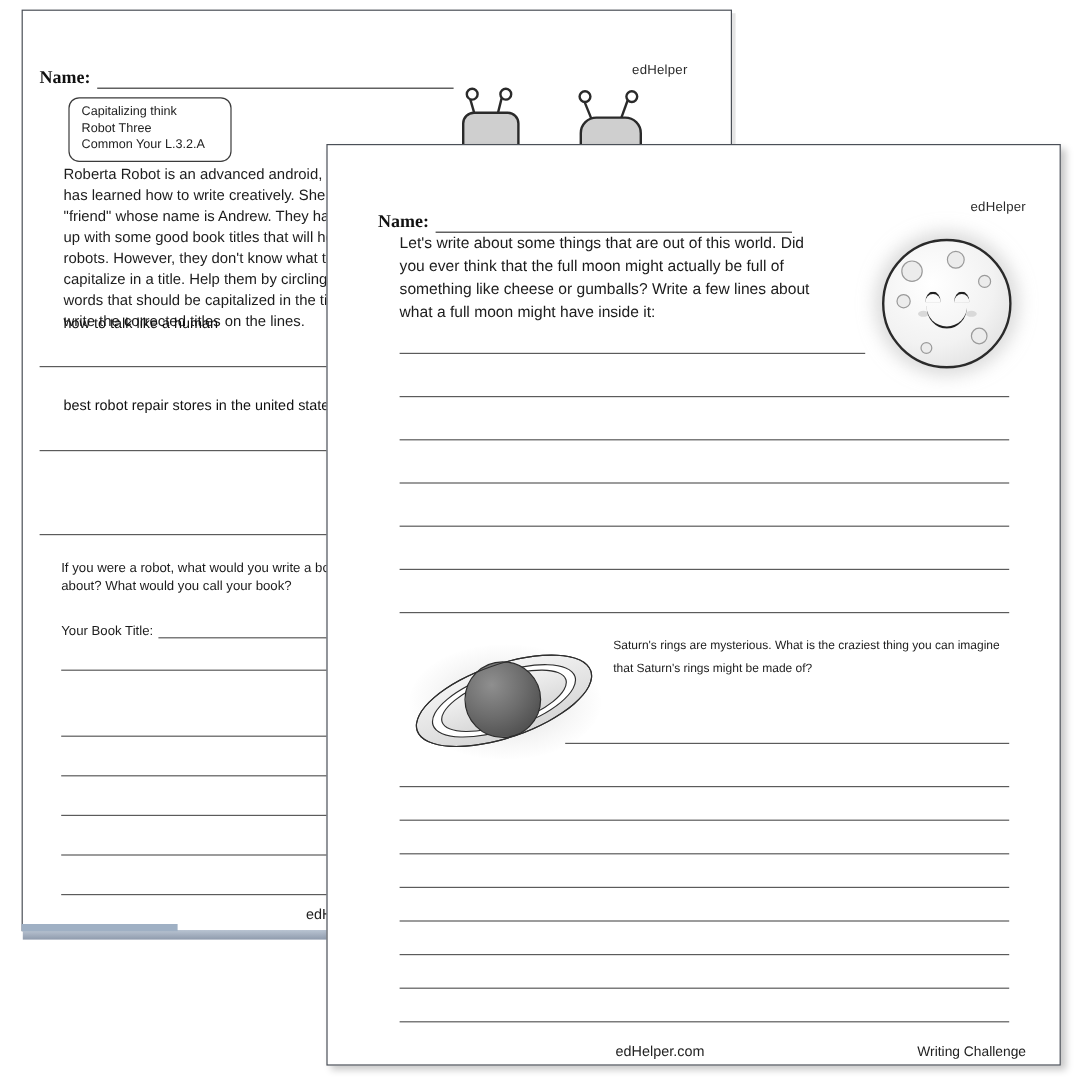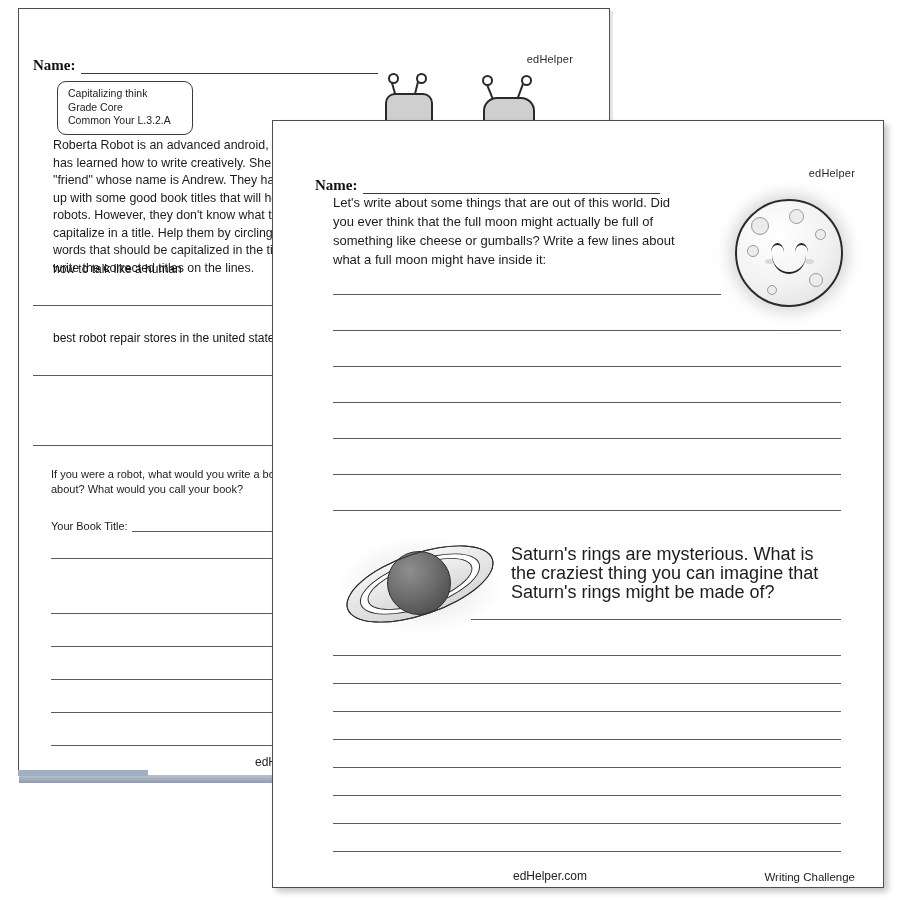--- a/index.html
+++ b/index.html
@@ -260,21 +260,21 @@
 
     <div class="brand" style="right:36px; top:44px;">edHelper</div>
 
     <div class="name-row" style="left:14px; top:48px; width:345px;">
       <span class="name-label">Name:</span>
       <span class="name-rule" style="flex:1;"></span>
     </div>
 
     <div class="std-box" style="left:38px; top:72px; width:114px;">
       <div>Capitalizing think</div>
-      <div>Grade Core</div>
+      <div>Robot Three</div>
       <div>Common Your L.3.2.A</div>
     </div>
 
     <div class="robot" style="left:358px; top:62px; width:70px; height:60px;">
       <div class="ant" style="left:16px; top:10px; transform:rotate(-16deg);"></div>
       <div class="ant-ball" style="left:11px; top:2px;"></div>
       <div class="ant" style="left:38px; top:10px; transform:rotate(14deg);"></div>
       <div class="ant-ball" style="left:39px; top:2px;"></div>
       <div class="head"></div>
     </div>
@@ -353,21 +353,21 @@
 
     <div class="saturn-wrap" style="left:62px; top:408px; width:180px; height:110px;">
       <div class="saturn-glow" style="left:6px; top:8px;"></div>
       <div class="ring fill" style="left:8px; top:24px; width:152px; height:60px;"></div>
       <div class="ring" style="left:22px; top:31px; width:124px; height:46px; background:#ffffff;"></div>
       <div class="ring fill" style="left:30px; top:35px; width:108px; height:38px;"></div>
       <div class="planet" style="left:52px; top:22px;"></div>
       <div class="ring" style="left:8px; top:24px; width:152px; height:60px; border-color:#2e2e2e;"></div>
     </div>
 
-    <div class="para" style="left:238px; top:424px; width:330px; font-size:18px; line-height:19px;">Saturn's rings are mysterious.  What is the craziest thing you can imagine that Saturn's rings might be made of?</div>
+    <div class="para" style="left:238px; top:408px; width:330px; font-size:10px; line-height:19px;">Saturn's rings are mysterious.  What is the craziest thing you can imagine that Saturn's rings might be made of?</div>
 
     <div class="rule" style="left:198px; top:498px; width:370px;"></div>
     <div class="rule" style="left:60px; top:534px; width:508px;"></div>
     <div class="rule" style="left:60px; top:562px; width:508px;"></div>
     <div class="rule" style="left:60px; top:590px; width:508px;"></div>
     <div class="rule" style="left:60px; top:618px; width:508px;"></div>
     <div class="rule" style="left:60px; top:646px; width:508px;"></div>
     <div class="rule" style="left:60px; top:674px; width:508px;"></div>
     <div class="rule" style="left:60px; top:702px; width:508px;"></div>
     <div class="rule" style="left:60px; top:730px; width:508px;"></div>

